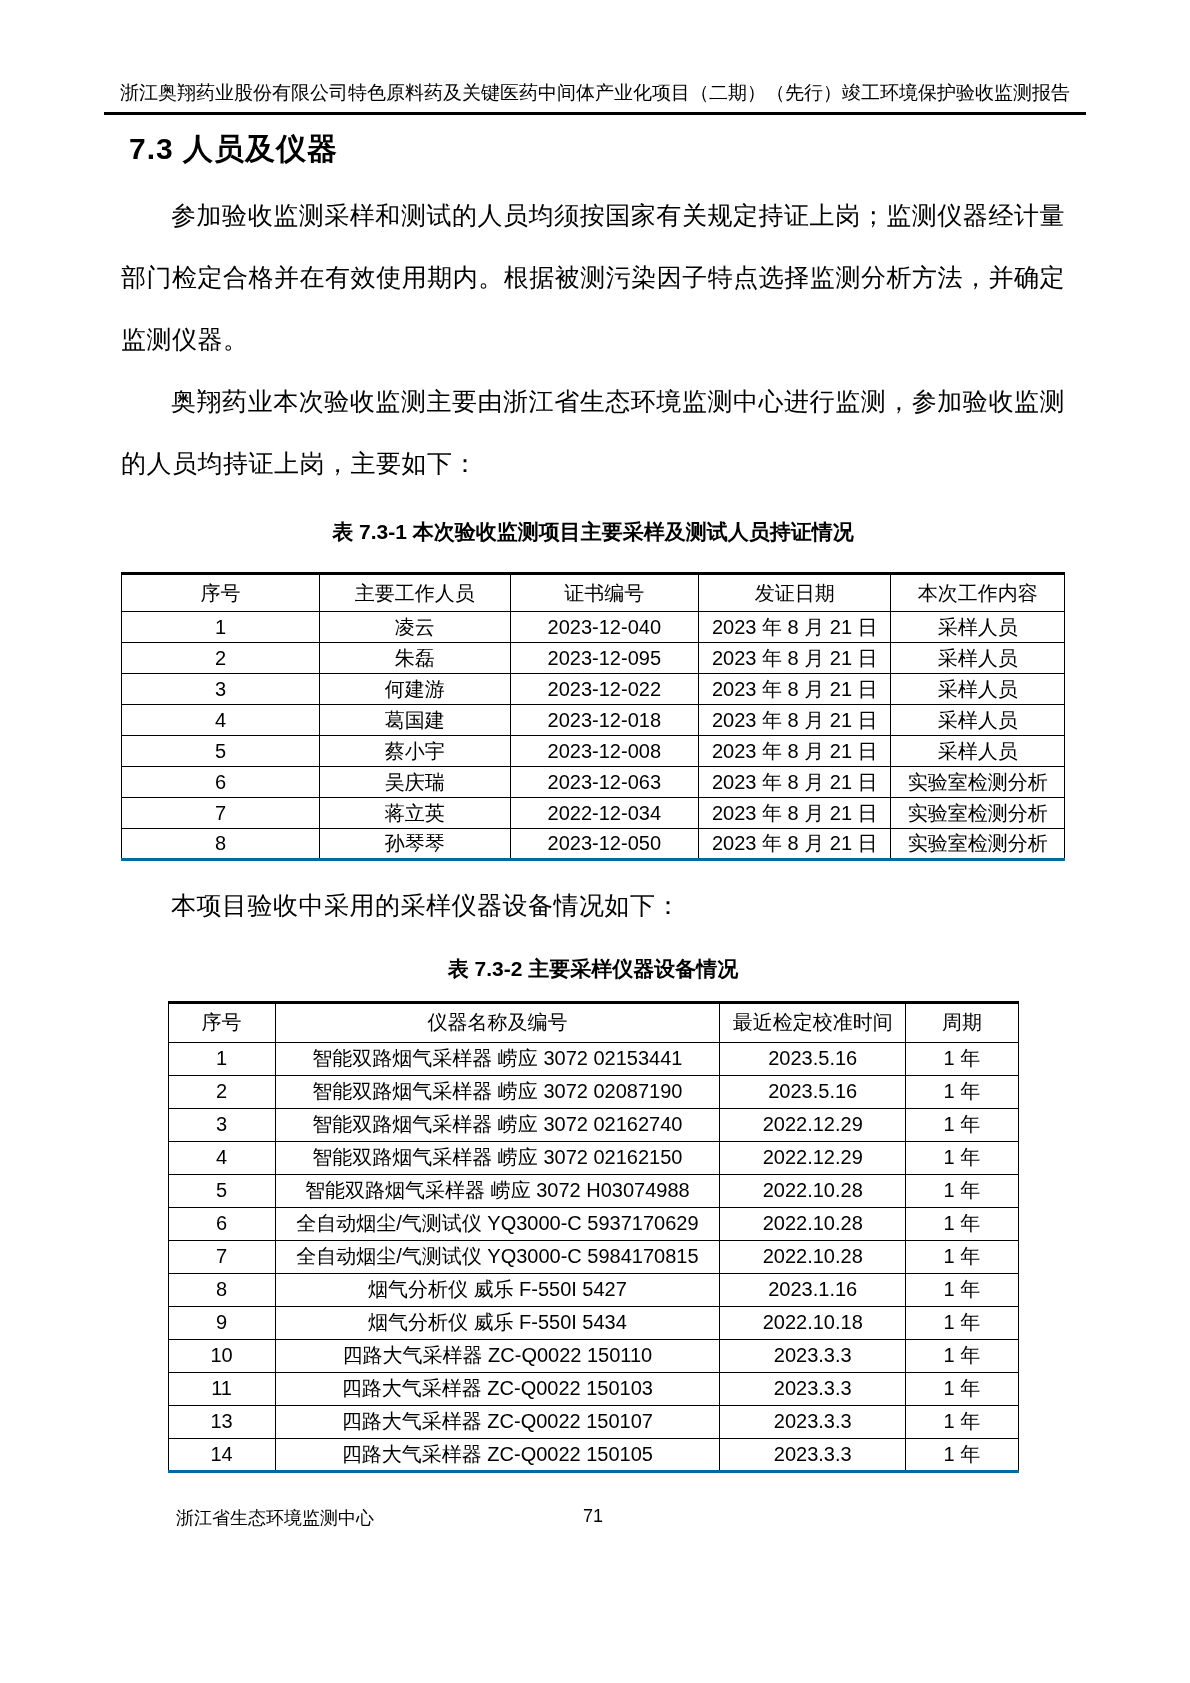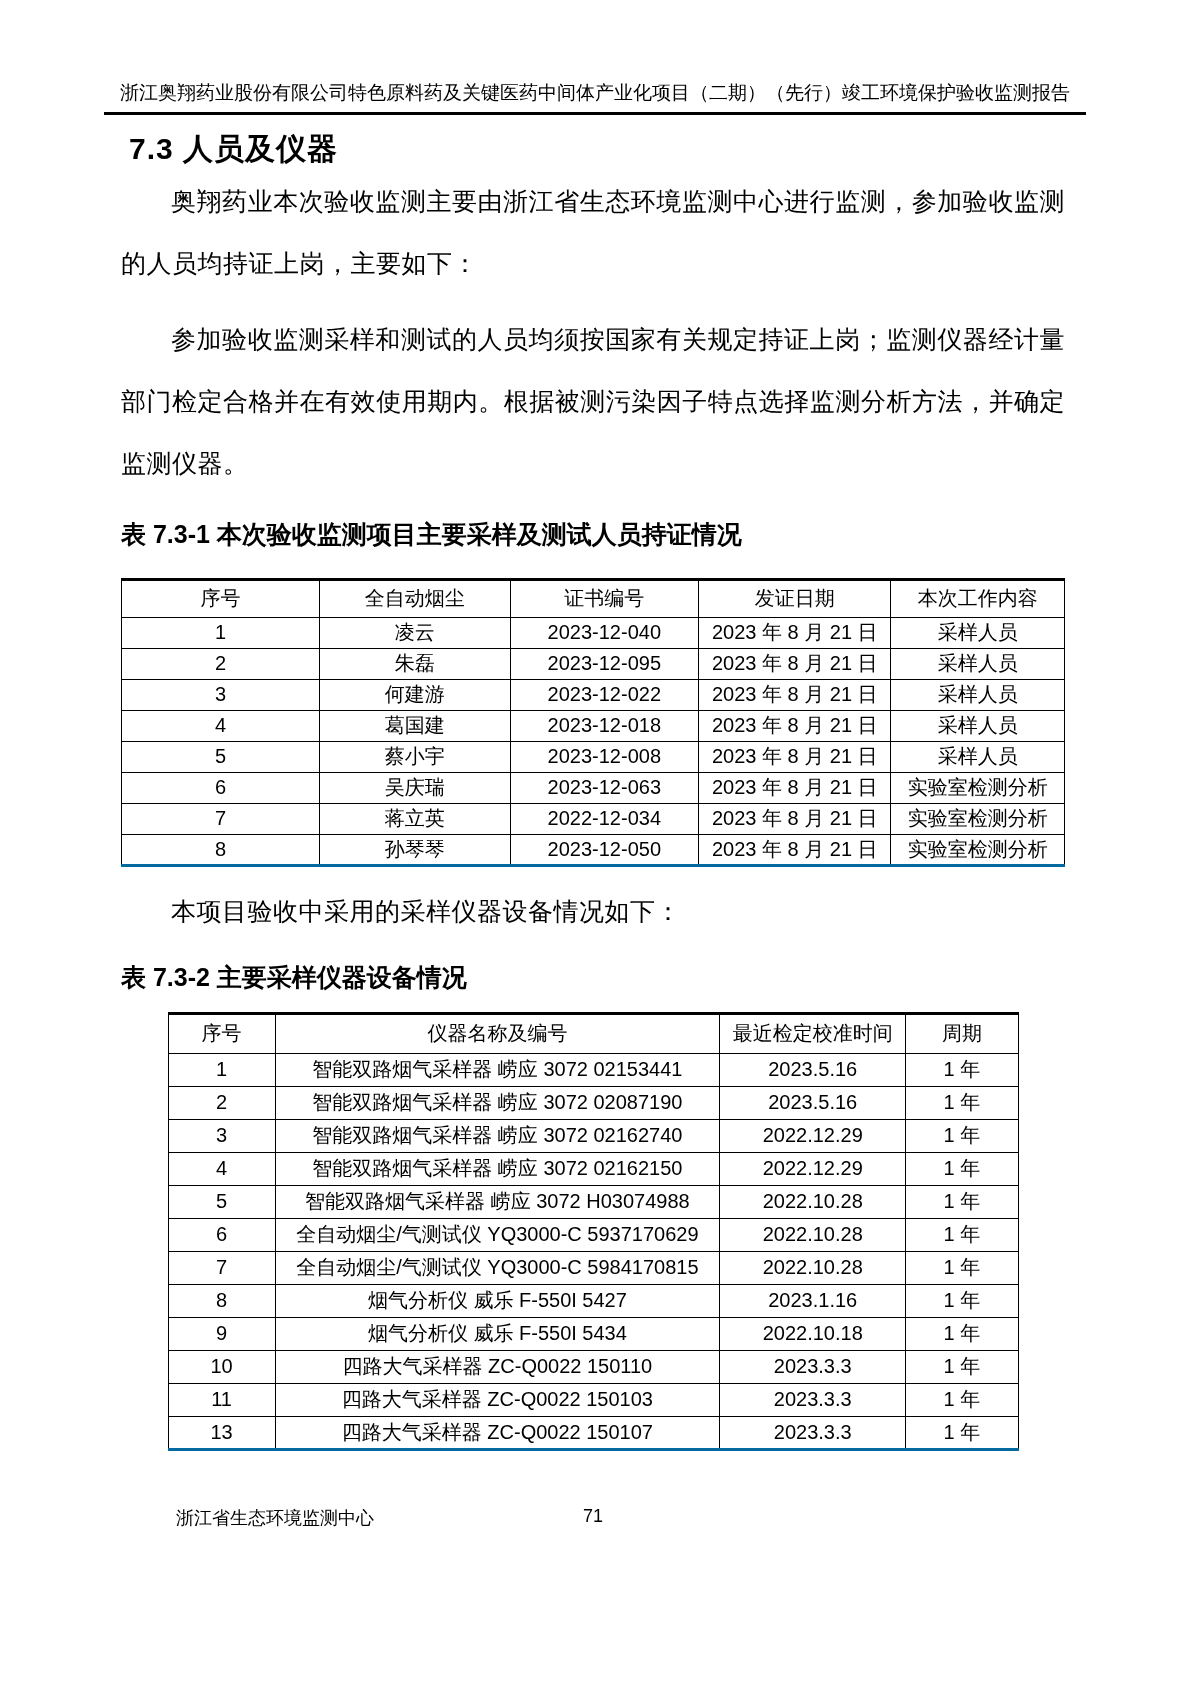--- a/index.html
+++ b/index.html
@@ -19,21 +19,21 @@
   .section-heading {
     font-size:30px; font-weight:bold; letter-spacing:1px;
     padding-left:8px; line-height:1.4;
   }
   .para {
     font-size:25px; line-height:62px; text-align:justify;
     text-indent:2em; letter-spacing:0.5px;
   }
   .para1 { margin-top:14px; }
   .para3 { margin-top:16px; line-height:56px; }
-  .caption { font-weight:bold; font-size:25px; line-height:1.35; }
+  .caption { text-align:center; font-weight:bold; font-size:21px; line-height:1.35; }
   .caption1 { margin-top:24px; }
   .caption2 { margin-top:22px; }
   table {
     border-collapse:collapse; table-layout:fixed;
     border-top:3px solid #000; border-bottom:3px solid #0369a1;
   }
   #table1 { width:100%; margin-top:26px; }
   #table2 { width:851px; margin:17px auto 0; }
   th,td {
     border:1px solid #000; text-align:center; vertical-align:middle;
@@ -52,38 +52,38 @@
 <body>
 
 <div class="page">
 
   <div class="running-head">浙江奥翔药业股份有限公司特色原料药及关键医药中间体产业化项目（二期）（先行）竣工环境保护验收监测报告</div>
 
   <div class="content">
 
     <h1 class="section-heading">7.3 人员及仪器</h1>
 
+    <p class="para para1">参加验收监测采样和测试的人员均须按国家有关规定持证上岗；监测仪器经计量部门检定合格并在有效使用期内。根据被测污染因子特点选择监测分析方法，并确定监测仪器。</p>
+
     <p class="para">奥翔药业本次验收监测主要由浙江省生态环境监测中心进行监测，参加验收监测的人员均持证上岗，主要如下：</p>
-
-    <p class="para para1">参加验收监测采样和测试的人员均须按国家有关规定持证上岗；监测仪器经计量部门检定合格并在有效使用期内。根据被测污染因子特点选择监测分析方法，并确定监测仪器。</p>
 
     <div class="caption caption1">表 7.3-1 本次验收监测项目主要采样及测试人员持证情况</div>
 
     <table id="table1">
       <colgroup>
         <col style="width:21%">
         <col style="width:20.2%">
         <col style="width:20%">
         <col style="width:20.4%">
         <col style="width:18.4%">
       </colgroup>
     <thead>
           <tr>
             <th>序号</th>
-            <th>全自动烟尘</th>
+            <th>主要工作人员</th>
             <th>证书编号</th>
             <th>发证日期</th>
             <th>本次工作内容</th>
           </tr>
         </thead>
         <tbody>
           <tr>
             <td>1</td>
             <td>凌云</td>
             <td>2023-12-040</td>
@@ -227,20 +227,26 @@
             <td>四路大气采样器 ZC-Q0022 150103</td>
             <td>2023.3.3</td>
             <td>1 年</td>
           </tr>
           <tr>
             <td>13</td>
             <td>四路大气采样器 ZC-Q0022 150107</td>
             <td>2023.3.3</td>
             <td>1 年</td>
           </tr>
+          <tr>
+            <td>14</td>
+            <td>四路大气采样器 ZC-Q0022 150105</td>
+            <td>2023.3.3</td>
+            <td>1 年</td>
+          </tr>
         </tbody>
       </table>
 
   </div>
 
   <div class="footer">
     <span class="inst">浙江省生态环境监测中心</span>
     <span class="pagenum">71</span>
   </div>
 

